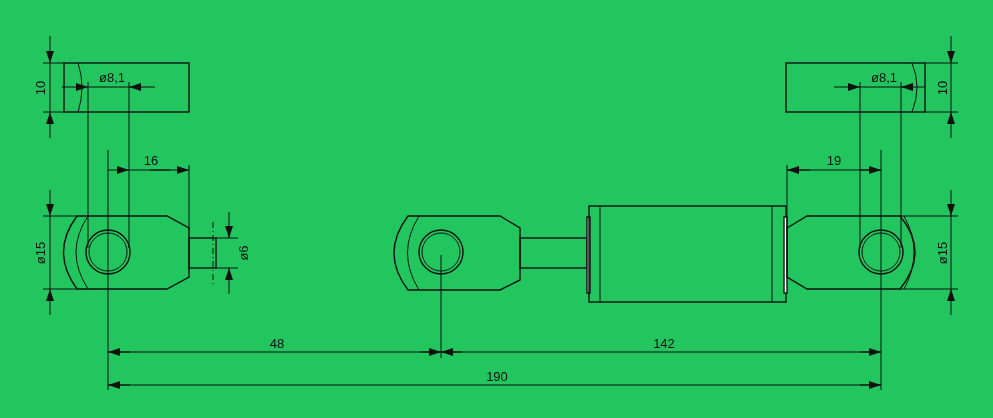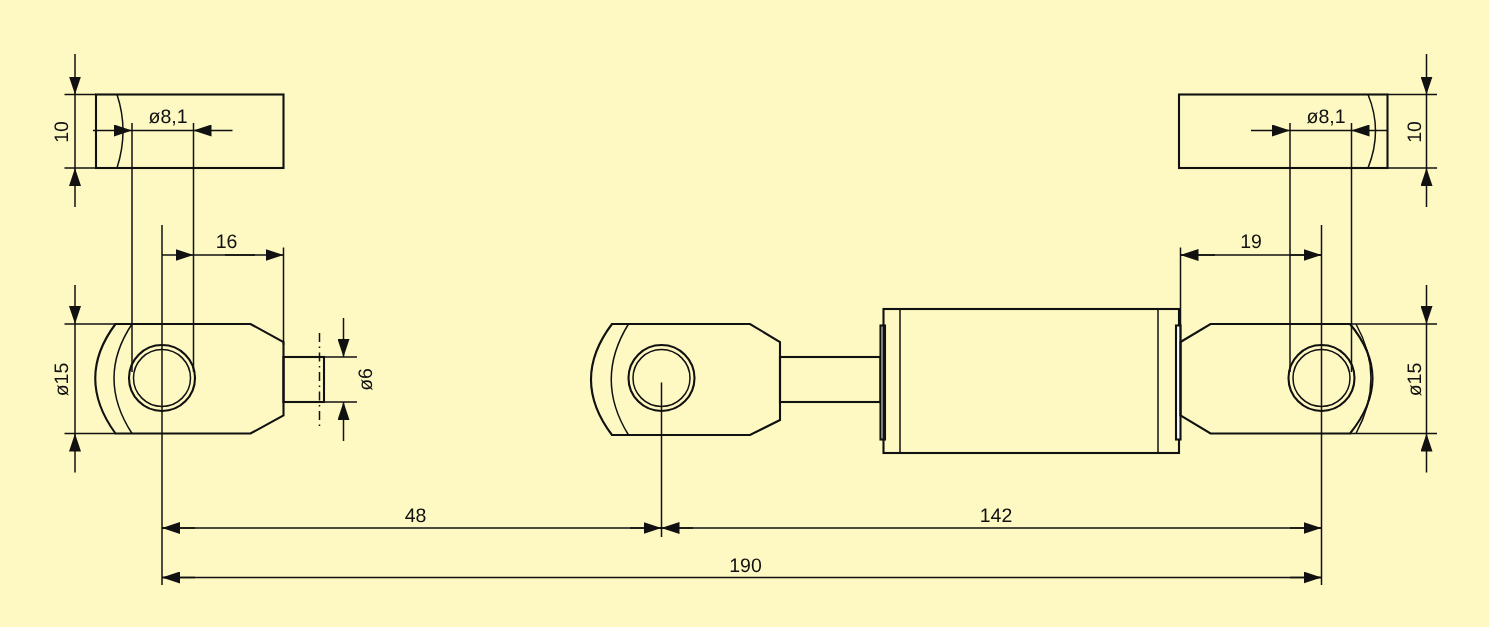--- a/index.html
+++ b/index.html
@@ -1,16 +1,16 @@
 <!DOCTYPE html>
 <html><head>
 <meta charset="utf-8">
 <style>
   html,body{margin:0;padding:0;background:#fff;}
-  #wrap{width:993px;height:418px;position:relative;overflow:hidden;background:#fef9c3;}
+  #wrap{width:993px;height:418px;position:relative;overflow:hidden;background:#22c55e;}
   svg{position:absolute;left:0;top:0;}
   .ln{stroke:#111;stroke-width:1.4;fill:none;}
   .th{stroke:#111;stroke-width:1;fill:none;}
   .fill{fill:#fff;stroke:#111;stroke-width:1.4;}
   .dash{stroke:#111;stroke-width:1;stroke-dasharray:6 3 1 3;fill:none;}
   .arr{fill:#111;stroke:none;}
   text{font-family:"Liberation Sans",sans-serif;font-size:13px;fill:#111;}
 </style>
 </head>
 <body>

